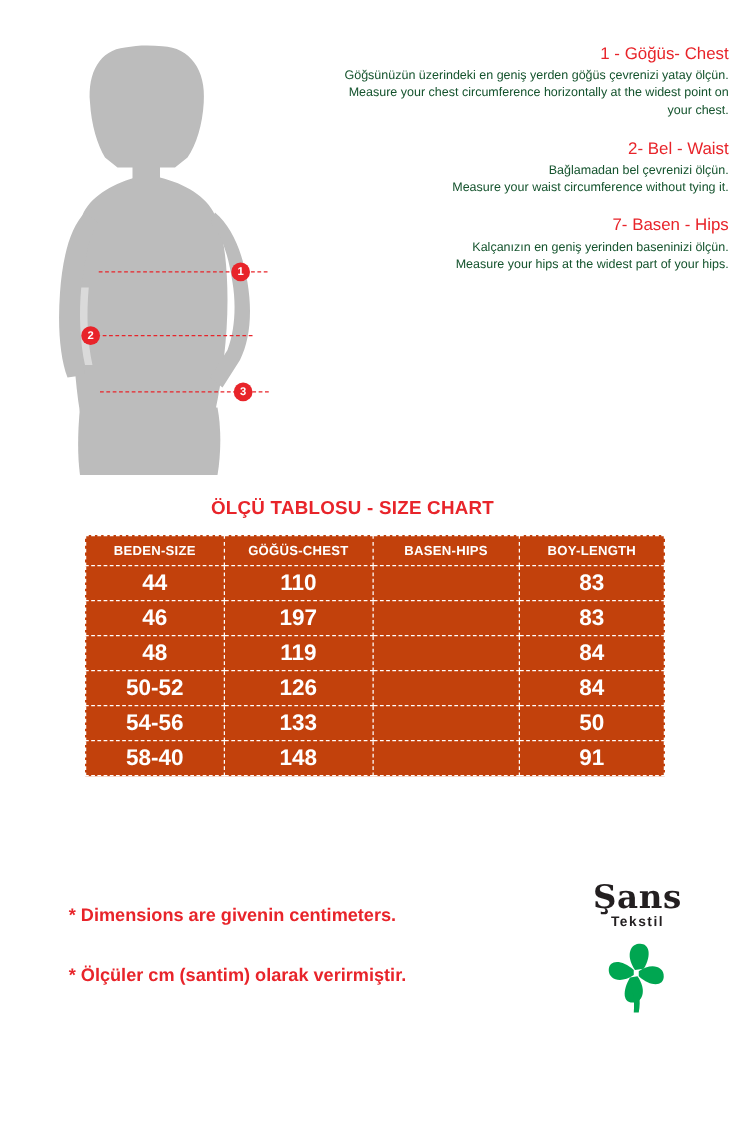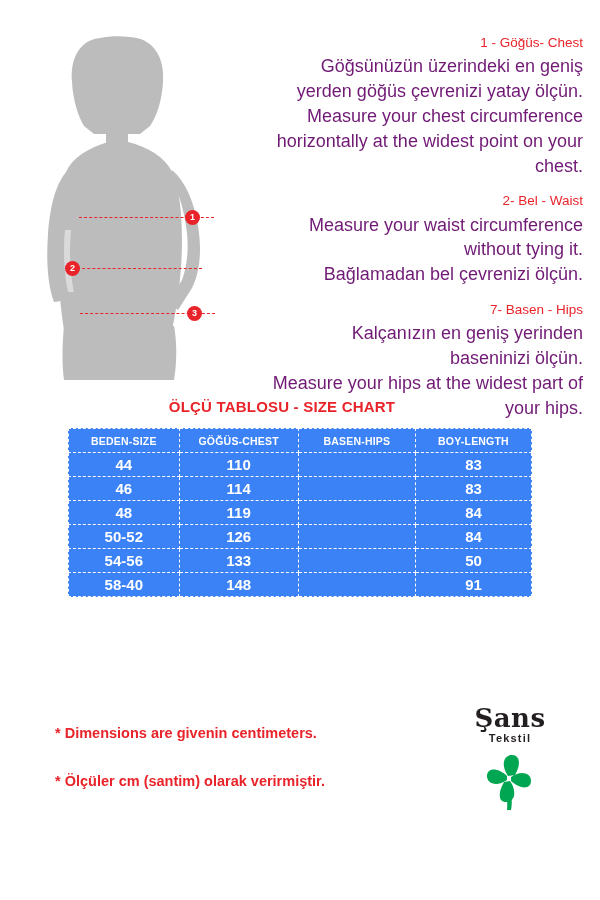--- a/index.html
+++ b/index.html
@@ -64,23 +64,23 @@
     width: 330px;
   }
   .ins-block { margin-bottom: 14px; text-align: right; }
   .ins-title {
     color: #e8242a;
     font-size: 13.5px;
     line-height: 1.35;
     margin-bottom: 2px;
   }
   .ins-body {
-    font-size: 18px;
+    font-size: 10px;
     line-height: 1.38;
-    color: #701a75;
+    color: #14532d;
   }
   .ins-body p { margin: 0; text-indent: 18px; }
 
   
   .chart-title {
     position: absolute;
     left: 0;
     top: 398px;
     width: 564px;
     text-align: center;
@@ -92,34 +92,34 @@
 
   .table-wrap {
     position: absolute;
     left: 68px;
     top: 428px;
     width: 464px;
   }
   table.size-chart {
     width: 464px;
     border-collapse: collapse;
-    background: #3b82f6;
+    background: #c2410c;
     color: #ffffff;
     font-size: 11.5px;
   }
   table.size-chart th,
   table.size-chart td {
     border: 1px dashed #ffffff;
     padding: 3px 6px;
     text-align: center;
     font-weight: bold;
     height: 17px;
   }
   table.size-chart th { font-size: 10.5px; letter-spacing: .2px; }
-  table.size-chart td { font-size: 15px; }
+  table.size-chart td { font-size: 18px; }
   table.size-chart tr > *:nth-child(1) { width: 110px; }
   table.size-chart tr > *:nth-child(2) { width: 120px; }
   table.size-chart tr > *:nth-child(3) { width: 118px; }
   table.size-chart tr > *:nth-child(4) { width: 116px; }
   table.size-chart td:nth-child(3) { color: #e8242a; }
 
   
   .notes {
     position: absolute;
     left: 55px;
@@ -212,22 +212,22 @@
         <div class="ins-title">1 - Göğüs- Chest</div>
         <div class="ins-body">
           <p>Göğsünüzün üzerindeki en geniş yerden göğüs çevrenizi yatay ölçün.</p>
           <p>Measure your chest circumference horizontally at the widest point on your chest.</p>
         </div>
       </div>
 
       <div class="ins-block">
         <div class="ins-title">2- Bel - Waist</div>
         <div class="ins-body">
+          <p>Bağlamadan bel çevrenizi ölçün.</p>
           <p>Measure your waist circumference without tying it.</p>
-          <p>Bağlamadan bel çevrenizi ölçün.</p>
         </div>
       </div>
 
       <div class="ins-block">
         <div class="ins-title">7- Basen - Hips</div>
         <div class="ins-body">
           <p>Kalçanızın en geniş yerinden baseninizi ölçün.</p>
           <p>Measure your hips at the widest part of your hips.</p>
         </div>
       </div>
@@ -249,21 +249,21 @@
       </thead>
       <tbody>
         <tr>
           <td>44</td>
           <td>110</td>
           <td></td>
           <td>83</td>
         </tr>
         <tr>
           <td>46</td>
-          <td>114</td>
+          <td>197</td>
           <td></td>
           <td>83</td>
         </tr>
         <tr>
           <td>48</td>
           <td>119</td>
           <td></td>
           <td>84</td>
         </tr>
         <tr>

